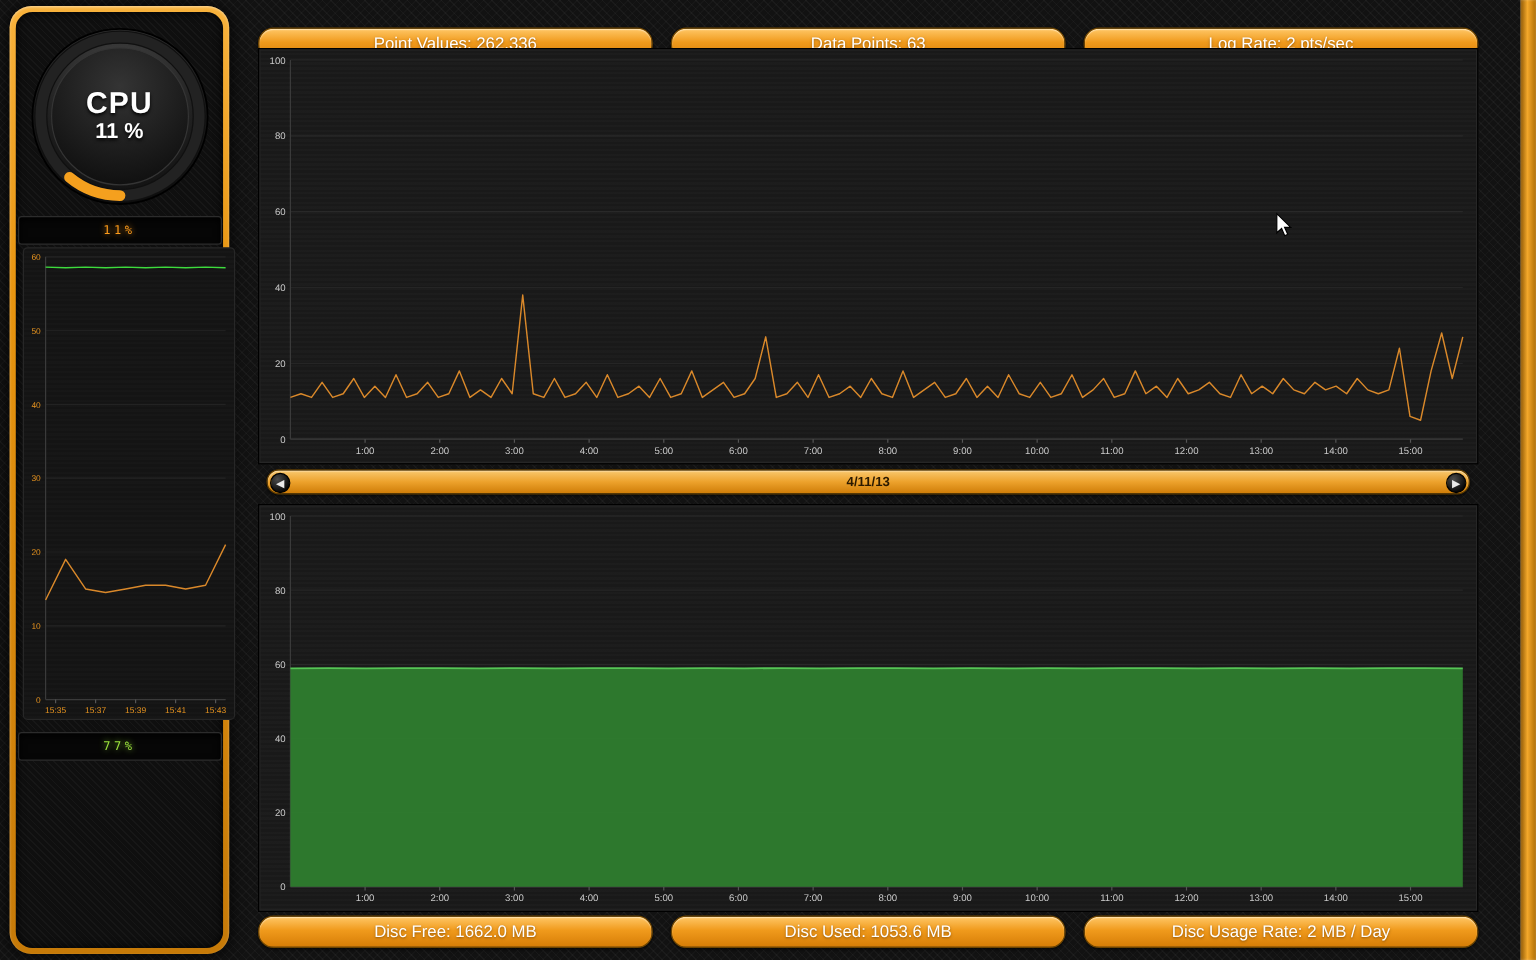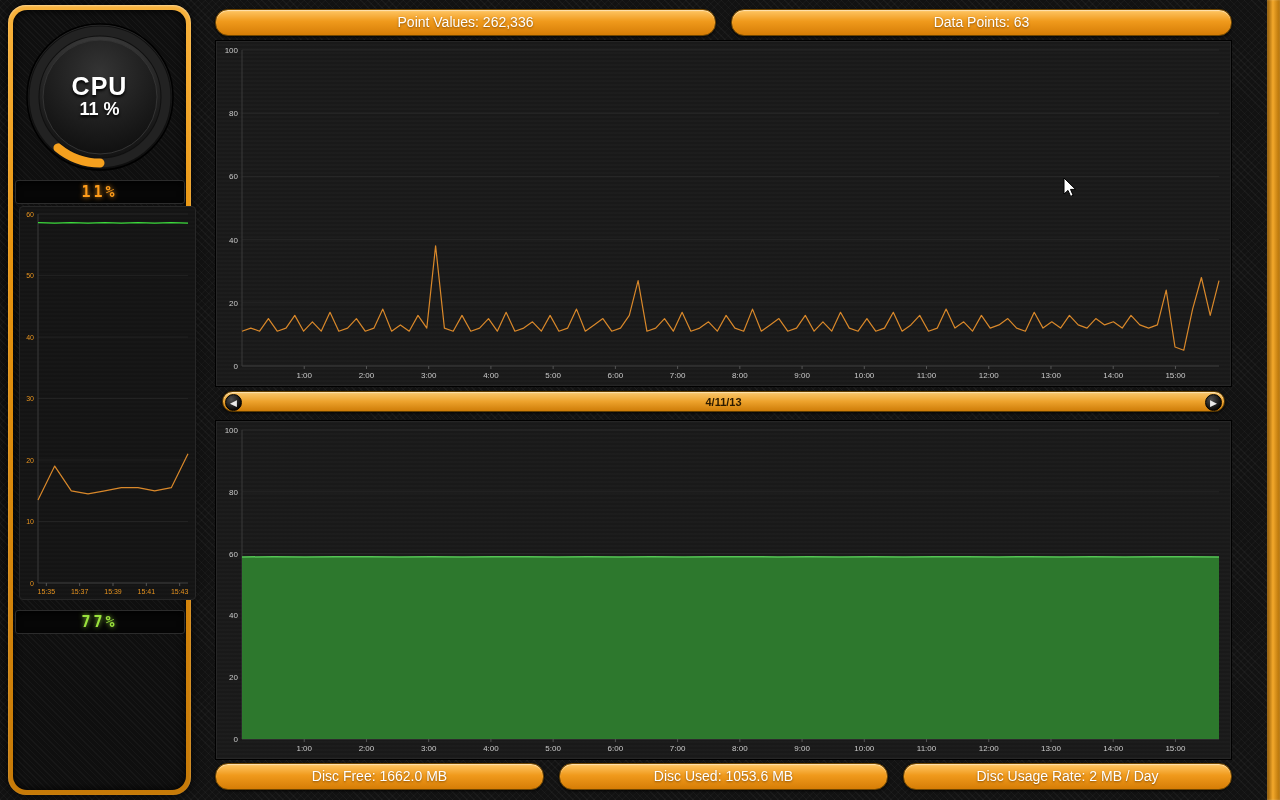--- a/index.html
+++ b/index.html
@@ -14,29 +14,29 @@
   .sidebar-inner{position:relative;width:100%;height:100%;border-radius:14px;background-color:#0f0f0f;
     background-image:repeating-linear-gradient(45deg,rgba(255,255,255,.03) 0 1px,transparent 1px 4px);
     box-shadow:inset 0 0 8px #000;}
   .gauge{position:absolute;left:50%;transform:translateX(-50%);width:150px;height:150px}
   .gauge-text{position:absolute;inset:0;display:flex;flex-direction:column;align-items:center;justify-content:center;color:#fff;pointer-events:none}
   .gauge-label{font-size:25px;font-weight:bold;letter-spacing:1px;line-height:1.02;text-shadow:0 2px 3px #000}
   .gauge-value{font-size:18px;font-weight:bold;text-shadow:0 2px 3px #000}
   .lcd{position:absolute;left:50%;transform:translateX(-50%);width:170px;height:24px;background:#060606;
     border:1px solid #2c2c2c;border-radius:3px;box-shadow:inset 0 2px 6px #000;
     display:flex;align-items:center;justify-content:center;
-    font-family:"DejaVu Sans Mono",monospace;font-size:15px;font-weight:bold;letter-spacing:3px}
+    font-family:"DejaVu Sans Mono",monospace;font-size:10px;font-weight:normal;letter-spacing:3px}
   .lcd.orange{color:#ff9c1a;text-shadow:0 0 5px rgba(255,156,26,.9)}
   .lcd.green{color:#9ae23c;text-shadow:0 0 5px rgba(154,226,60,.9)}
   .mini-chart{position:absolute;left:6px;top:196px;width:177px;height:394px;background:#141414;
     border:1px solid #272727;border-radius:4px;
     background-image:repeating-linear-gradient(0deg,rgba(255,255,255,.012) 0 2px,transparent 2px 4px)}
   
   .stat-row{position:absolute;left:215px;width:1017px;display:flex;gap:15px}
-  .stat-row.top{top:9px}
+  .stat-row.top{top:23px}
   .stat-row.bottom{top:763px}
   .stat-pill{flex:1;height:27px;border-radius:13px;
     background:linear-gradient(180deg,#ffc766,#f09a1c 45%,#d67d06);
     border:1px solid #6e4500;box-shadow:0 1px 3px rgba(0,0,0,.8), inset 0 1px 1px rgba(255,255,255,.5);
     color:#fff;font-size:14px;line-height:25px;text-align:center;text-shadow:0 1px 2px rgba(90,50,0,.65);
     white-space:nowrap;overflow:hidden}
   
   .chart-panel{position:absolute;background:#191919;border:1px solid #000;
     box-shadow:inset 0 0 0 1px #262626;
     background-image:repeating-linear-gradient(0deg,rgba(255,255,255,.015) 0 2px,transparent 2px 4px)}
@@ -130,20 +130,21 @@
 
       <div class="lcd green" style="top:600px">77%</div>
 
 
     </div>
   </aside>
 
   <div class="stat-row top">
     <div class="stat-pill">Point Values: 262,336</div>
     <div class="stat-pill">Data Points: 63</div>
+    <div class="stat-pill">Log Rate: 2 pts/sec</div>
   </div>
 
   <div class="chart-panel" style="left:215px;top:40px;width:1017px;height:347px">
     <svg viewBox="0 0 1015 345" width="1015" height="345">
         <line x1="26" y1="325" x2="1003" y2="325" stroke="rgba(255,255,255,0.055)" stroke-width="1"></line>
         <text x="22" y="328.04" text-anchor="end" fill="#c9c9c9" font-size="8" font-family="Liberation Sans, sans-serif">0</text>
         <line x1="26" y1="261.8" x2="1003" y2="261.8" stroke="rgba(255,255,255,0.055)" stroke-width="1"></line>
         <text x="22" y="264.84000000000003" text-anchor="end" fill="#c9c9c9" font-size="8" font-family="Liberation Sans, sans-serif">20</text>
         <line x1="26" y1="198.6" x2="1003" y2="198.6" stroke="rgba(255,255,255,0.055)" stroke-width="1"></line>
         <text x="22" y="201.64" text-anchor="end" fill="#c9c9c9" font-size="8" font-family="Liberation Sans, sans-serif">40</text>

